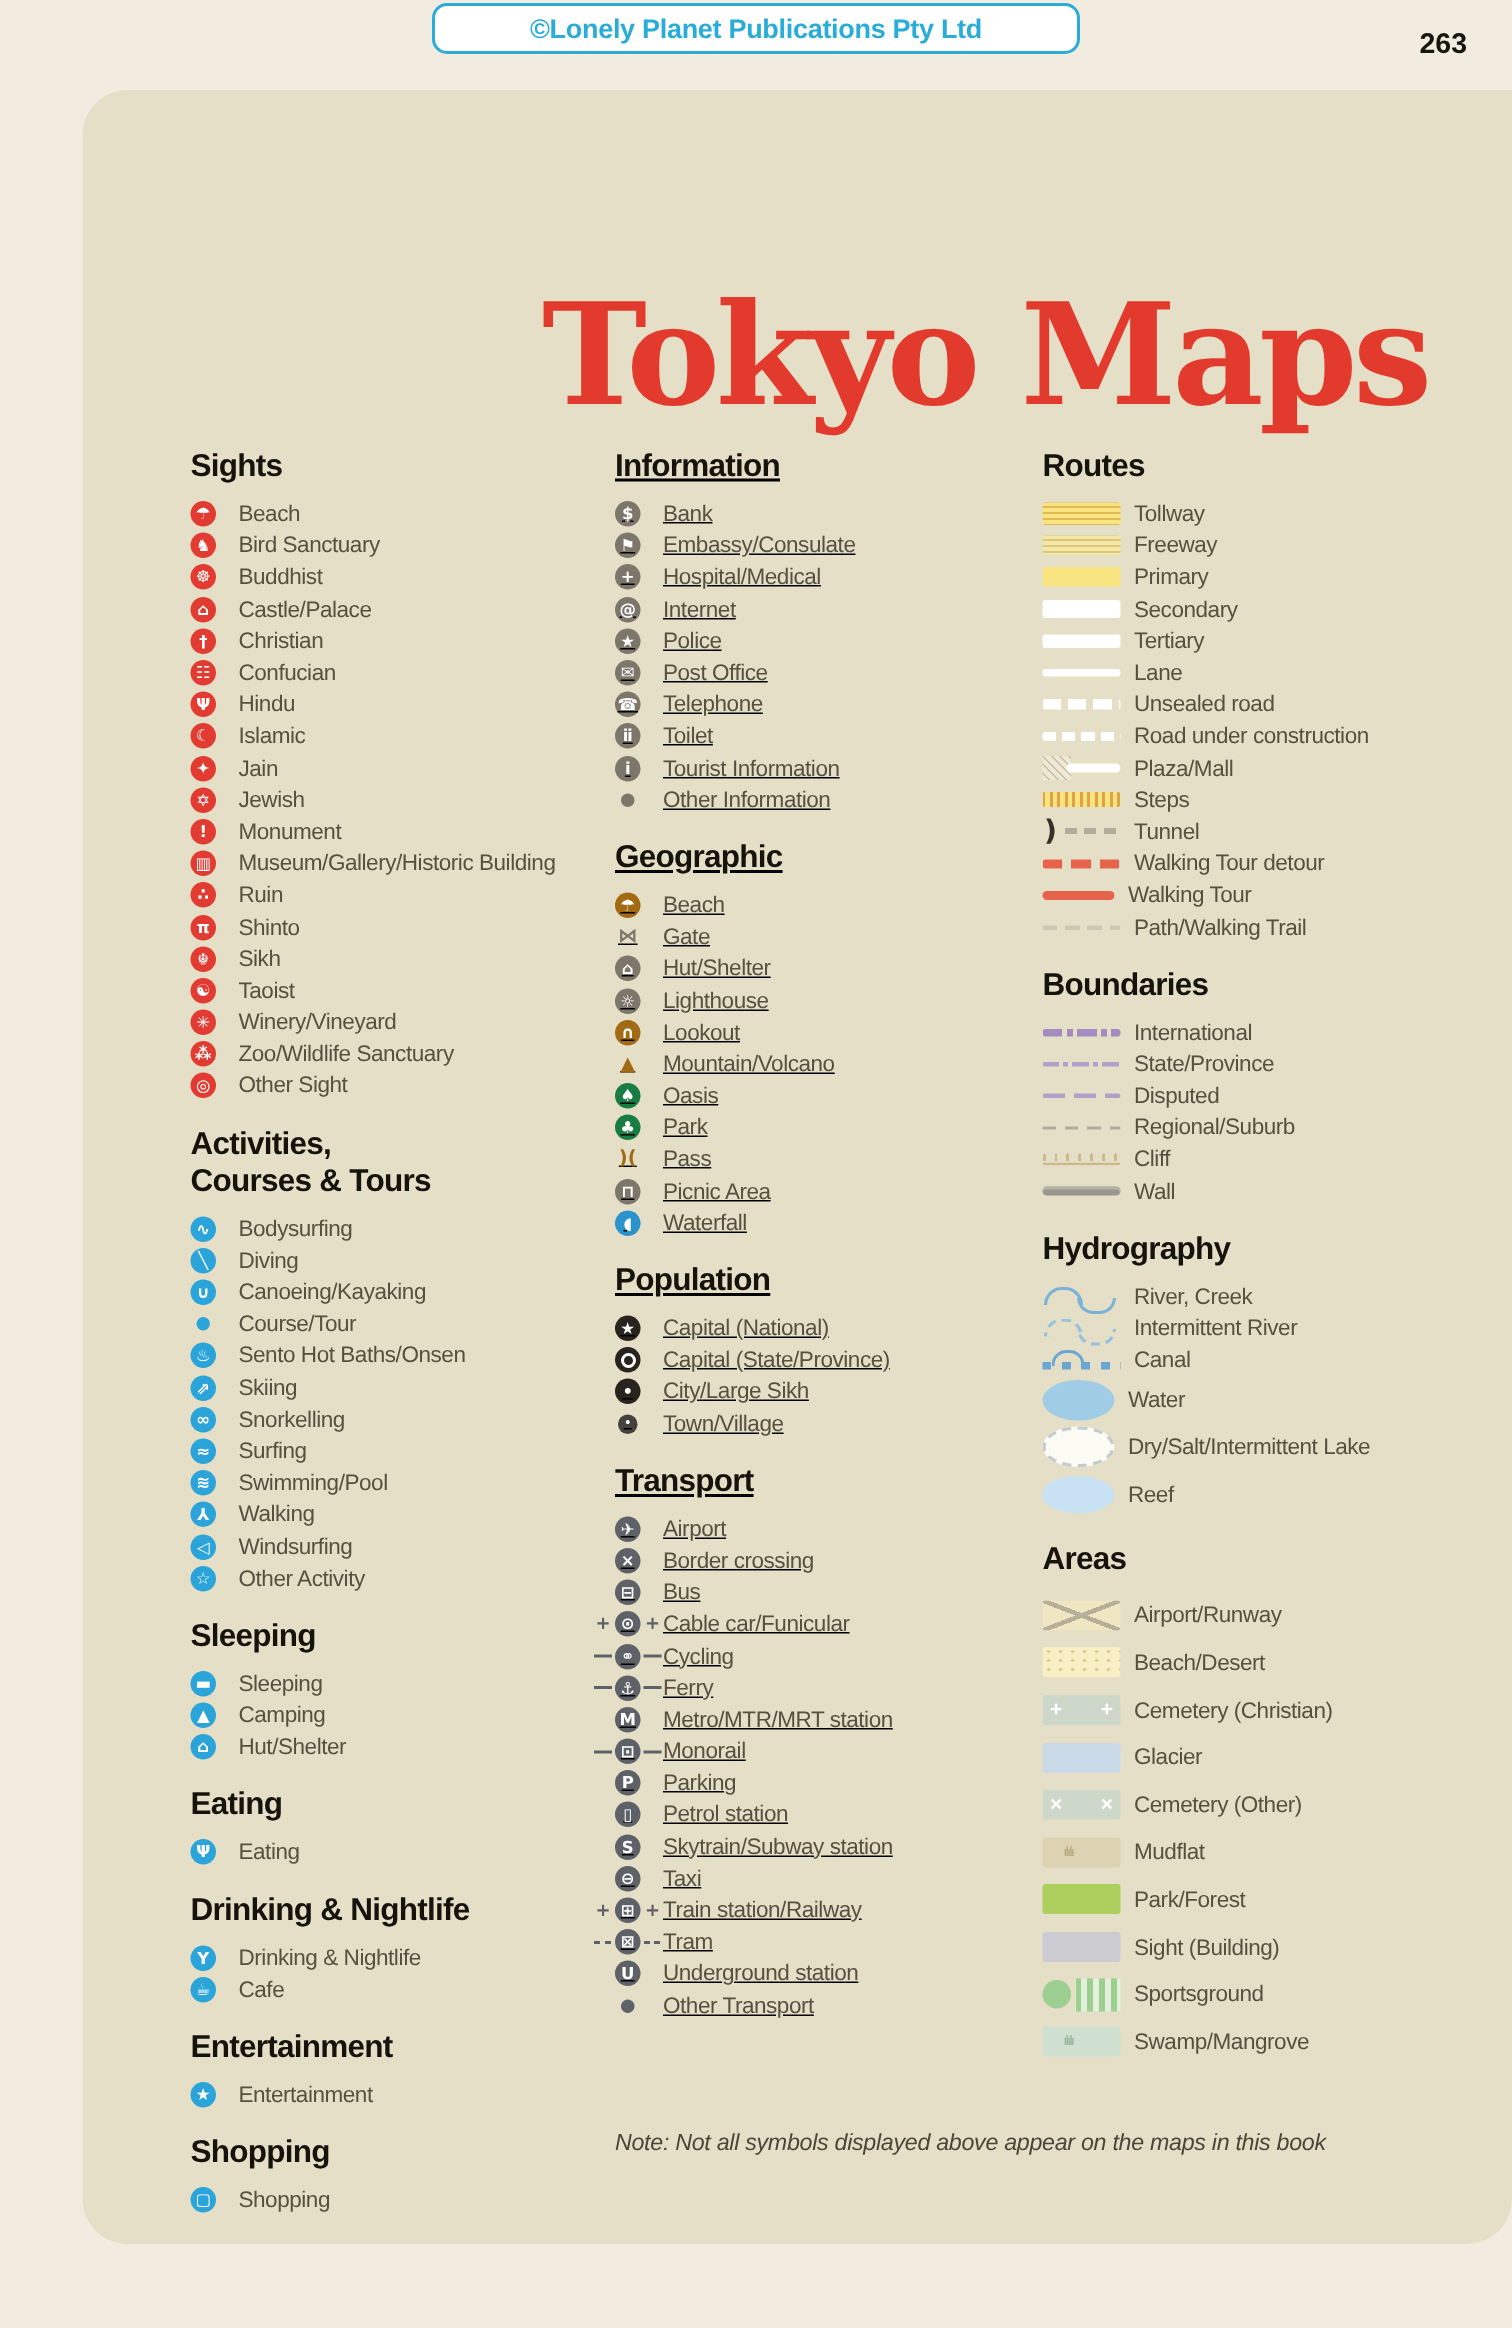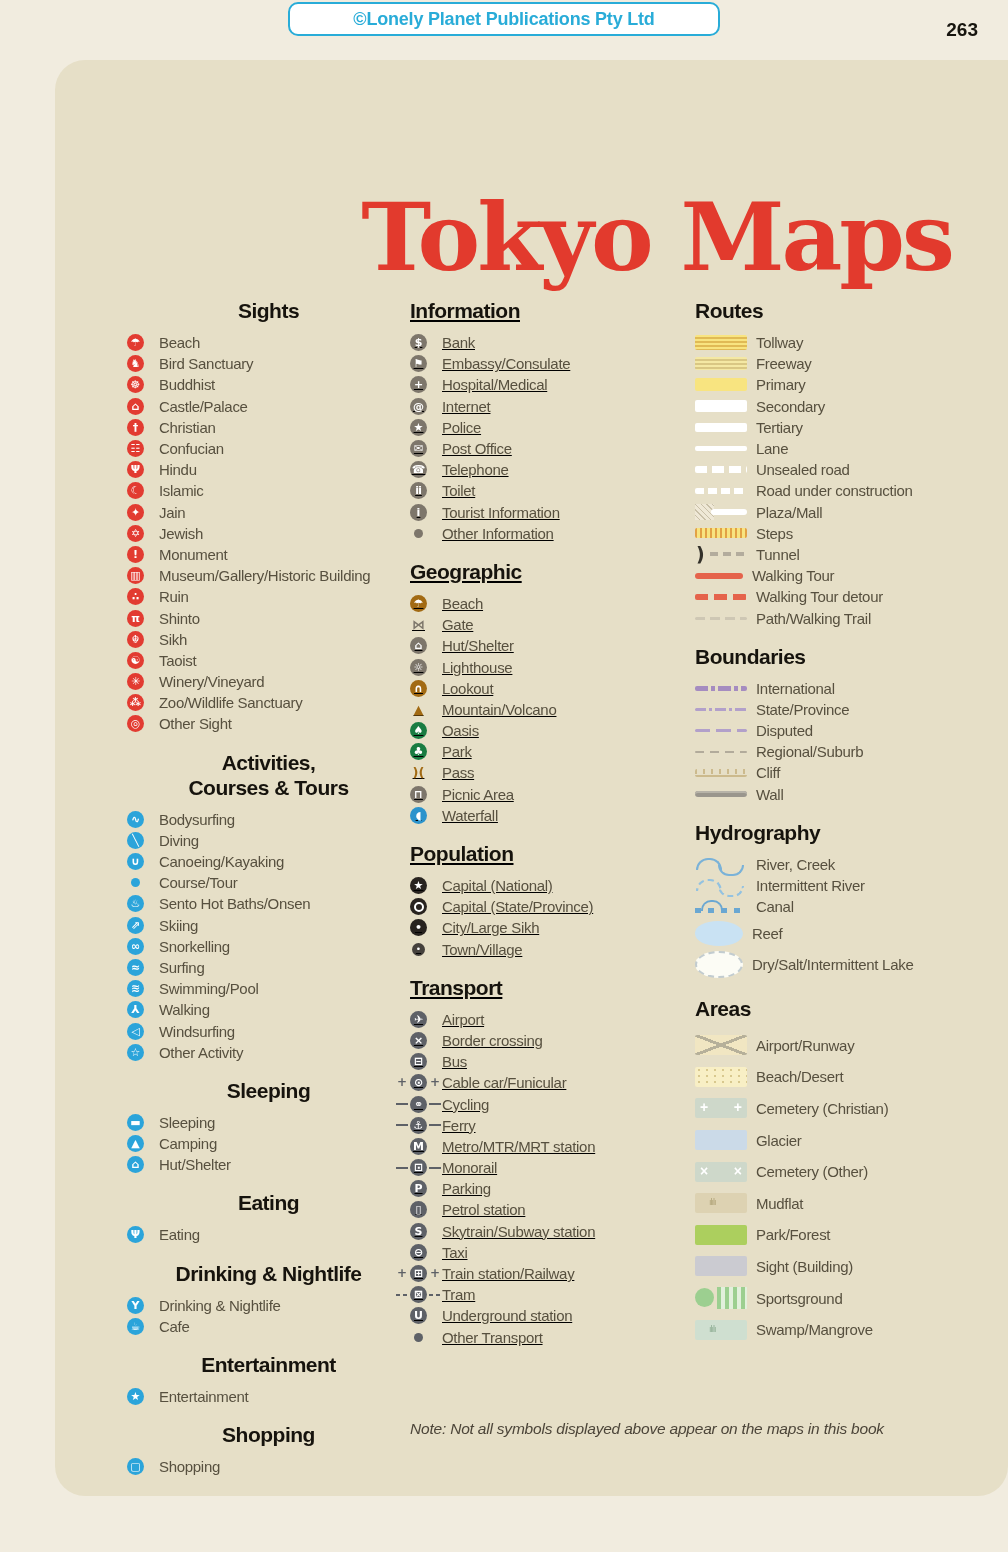--- a/index.html
+++ b/index.html
@@ -12,21 +12,21 @@
   .pagenum{position:absolute;top:19px;right:30px;font-weight:bold;font-size:19px;color:#17150f;}
 
   .panel{position:absolute;left:55px;top:60px;right:0;height:1436px;background:var(--panel_bg);
     border-radius:30px 0 30px 30px;}
 
   .title{position:absolute;top:122px;right:56px;font-family:"DejaVu Serif","Liberation Serif",serif;
     font-weight:bold;font-size:94px;color:var(--title_red);letter-spacing:-3px;white-space:nowrap;}
 
   .cols{position:absolute;left:72px;top:238px;right:10px;display:flex;}
   .col{display:block;}
-  .col0{width:283px;text-align:center;} .col1{width:285px;text-decoration:underline;} .col2{flex:1;}
+  .col0{width:283px;} .col1{width:285px;text-decoration:underline;} .col2{flex:1;}
 
   .heading{font-size:21px;font-weight:bold;color:#16130d;margin:15px 0 9px;letter-spacing:-0.5px;line-height:25px;}
   .section:first-child .heading{margin-top:0;}
 
   .row{display:flex;align-items:center;height:21.2px;}
   .row-tall{height:31.6px;}
   .iconwrap{width:17px;flex:0 0 17px;display:flex;align-items:center;justify-content:center;}
   .icon.circle{width:17px;height:17px;border-radius:50%;color:#fff;display:flex;align-items:center;
     justify-content:center;font-size:11px;font-weight:bold;font-family:"DejaVu Sans",sans-serif;position:relative;line-height:1;}
   .icon.circle-sm{width:13px;height:13px;border-radius:50%;color:#fff;display:flex;align-items:center;
@@ -700,28 +700,28 @@
           </div>
           <div class="row">
             <span class="swatch sw-steps"></span>
             <span class="label">Steps</span>
           </div>
           <div class="row">
             <span class="swatch sw-tunnel"></span>
             <span class="label">Tunnel</span>
           </div>
           <div class="row">
+            <span class="swatch sw-walking-detour"></span>
+            <span class="label">Walking Tour detour</span>
+          </div>
+          <div class="row">
             <span class="swatch sw-walking-tour"></span>
             <span class="label">Walking Tour</span>
           </div>
           <div class="row">
-            <span class="swatch sw-walking-detour"></span>
-            <span class="label">Walking Tour detour</span>
-          </div>
-          <div class="row">
             <span class="swatch sw-path"></span>
             <span class="label">Path/Walking Trail</span>
           </div>
         </div>
         <div class="section sec-boundaries">
           <div class="heading">Boundaries</div>
           <div class="row">
             <span class="swatch sw-international"></span>
             <span class="label">International</span>
           </div>
@@ -754,26 +754,30 @@
           </div>
           <div class="row">
             <span class="swatch sw-intermittent"></span>
             <span class="label">Intermittent River</span>
           </div>
           <div class="row">
             <span class="swatch sw-canal"></span>
             <span class="label">Canal</span>
           </div>
           <div class="row row-tall">
+            <span class="swatch sw-water"></span>
+            <span class="label">Water</span>
+          </div>
+          <div class="row row-tall">
+            <span class="swatch sw-drylake"></span>
+            <span class="label">Dry/Salt/Intermittent Lake</span>
+          </div>
+          <div class="row row-tall">
             <span class="swatch sw-reef"></span>
             <span class="label">Reef</span>
-          </div>
-          <div class="row row-tall">
-            <span class="swatch sw-drylake"></span>
-            <span class="label">Dry/Salt/Intermittent Lake</span>
           </div>
         </div>
         <div class="section sec-areas">
           <div class="heading">Areas</div>
           <div class="row row-tall">
             <span class="swatch sw-airport-area"></span>
             <span class="label">Airport/Runway</span>
           </div>
           <div class="row row-tall">
             <span class="swatch sw-beach-area"></span>

